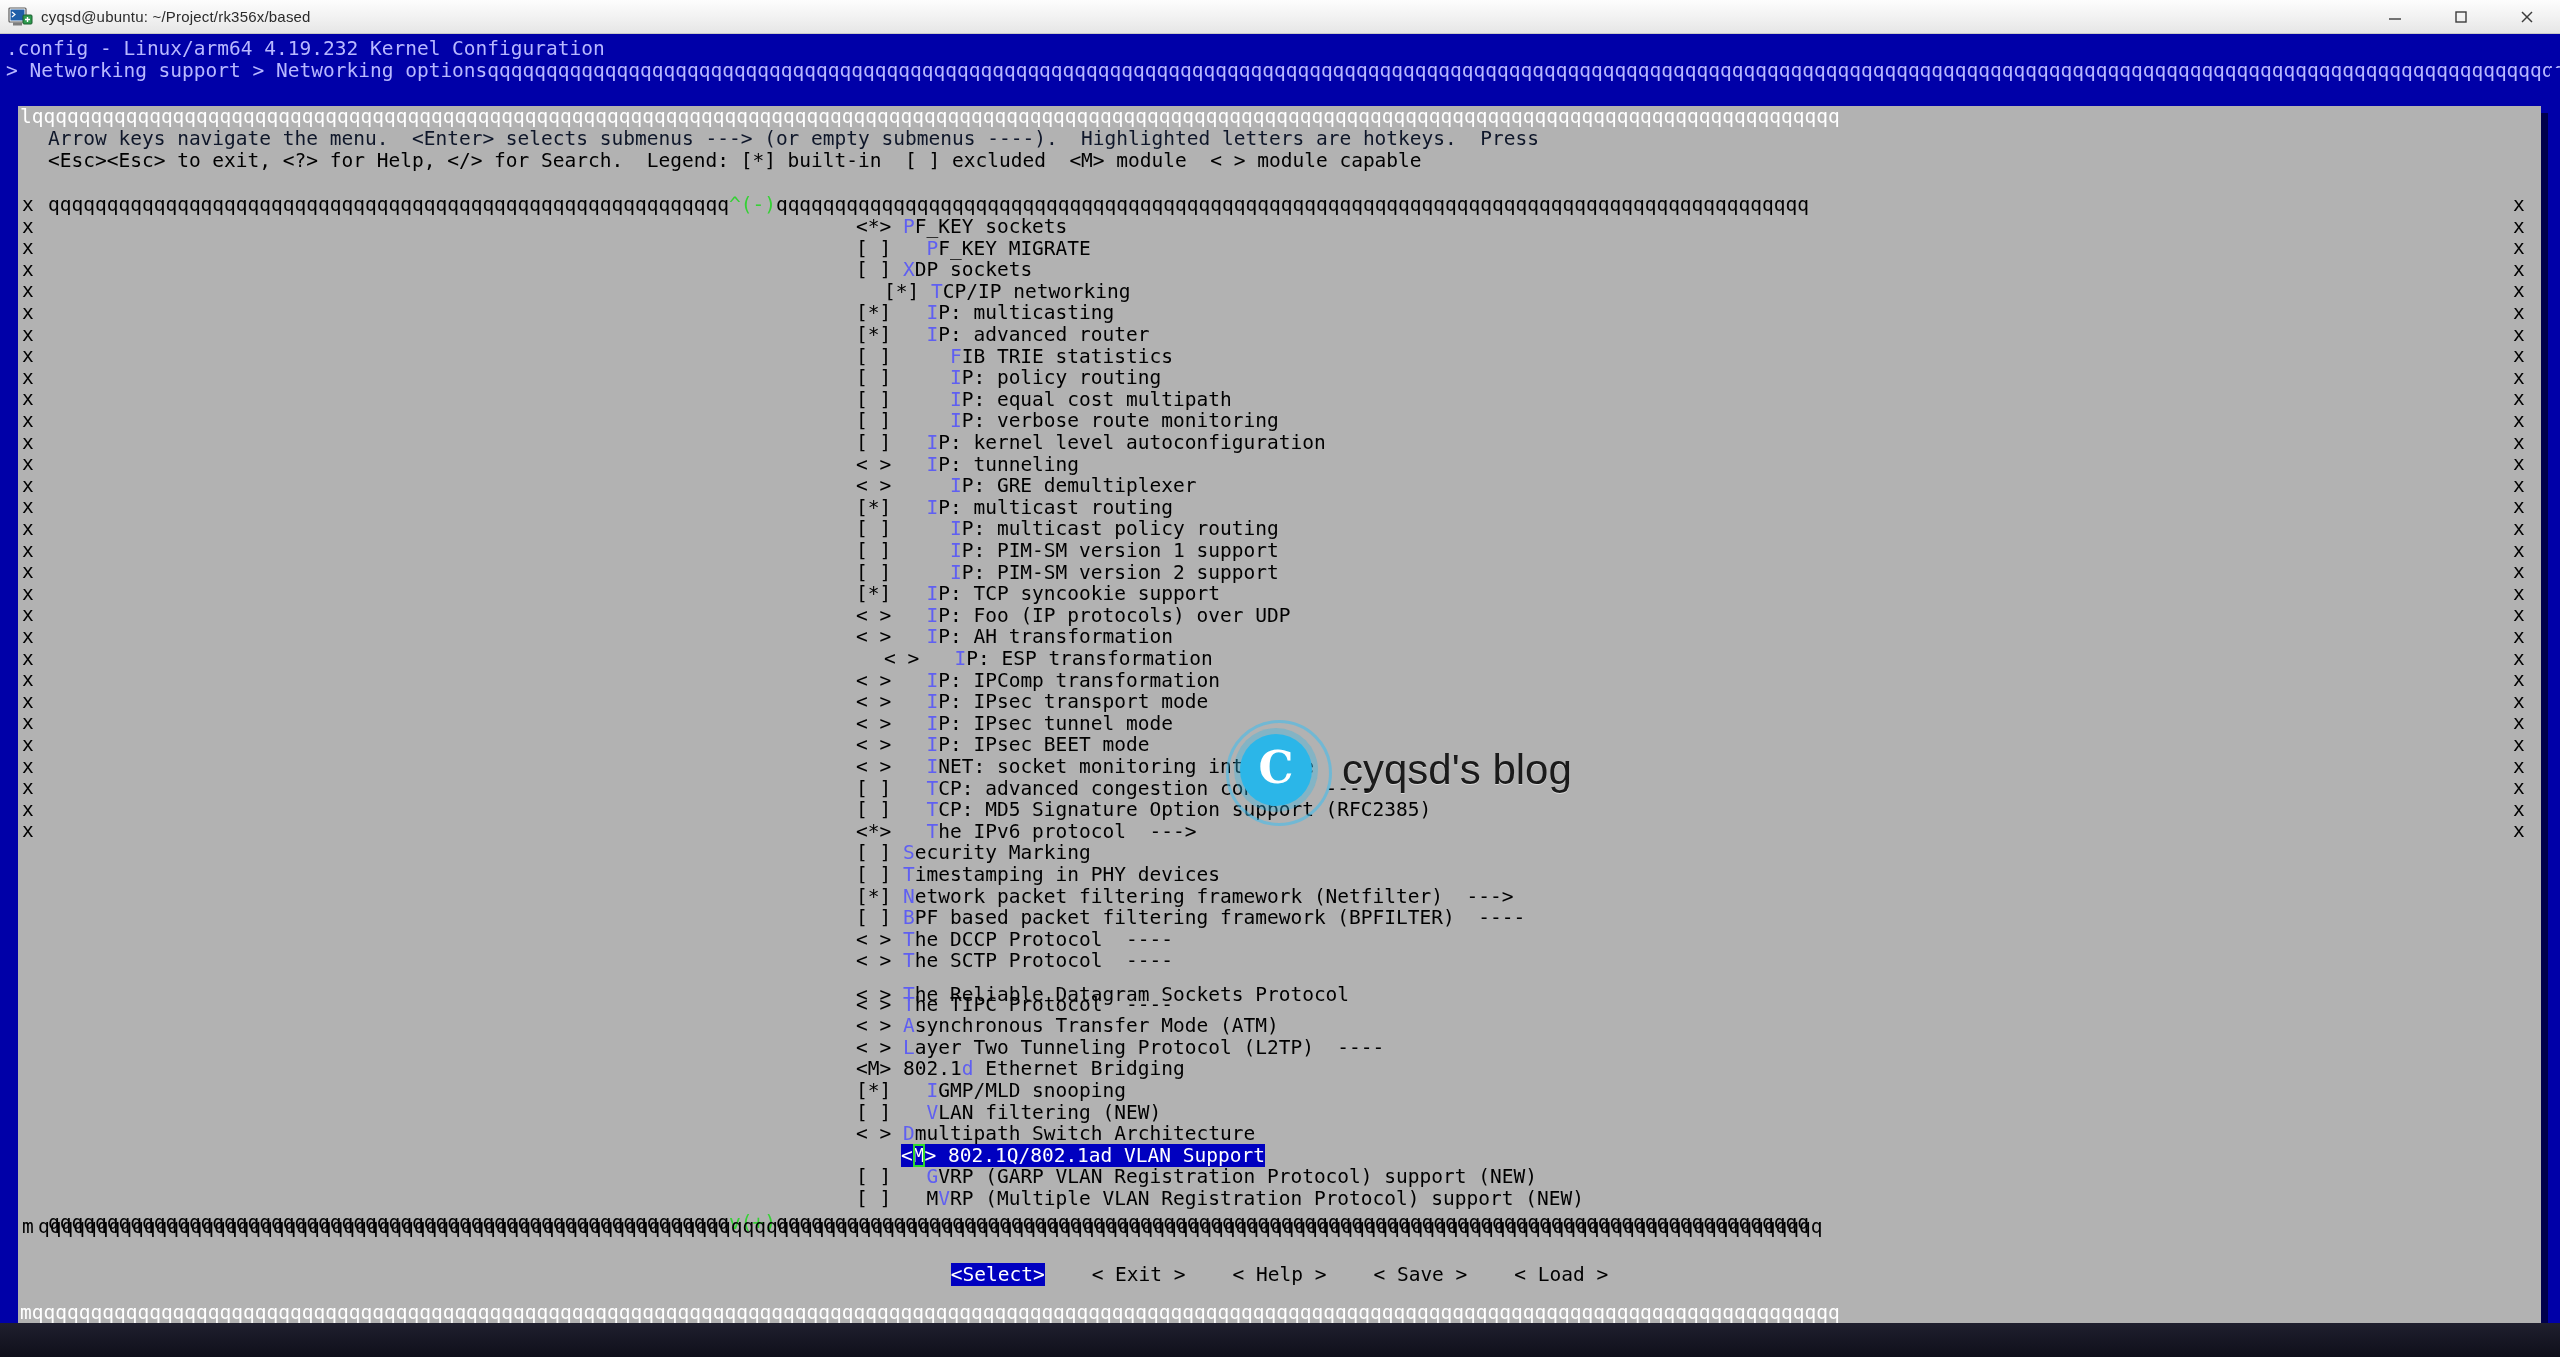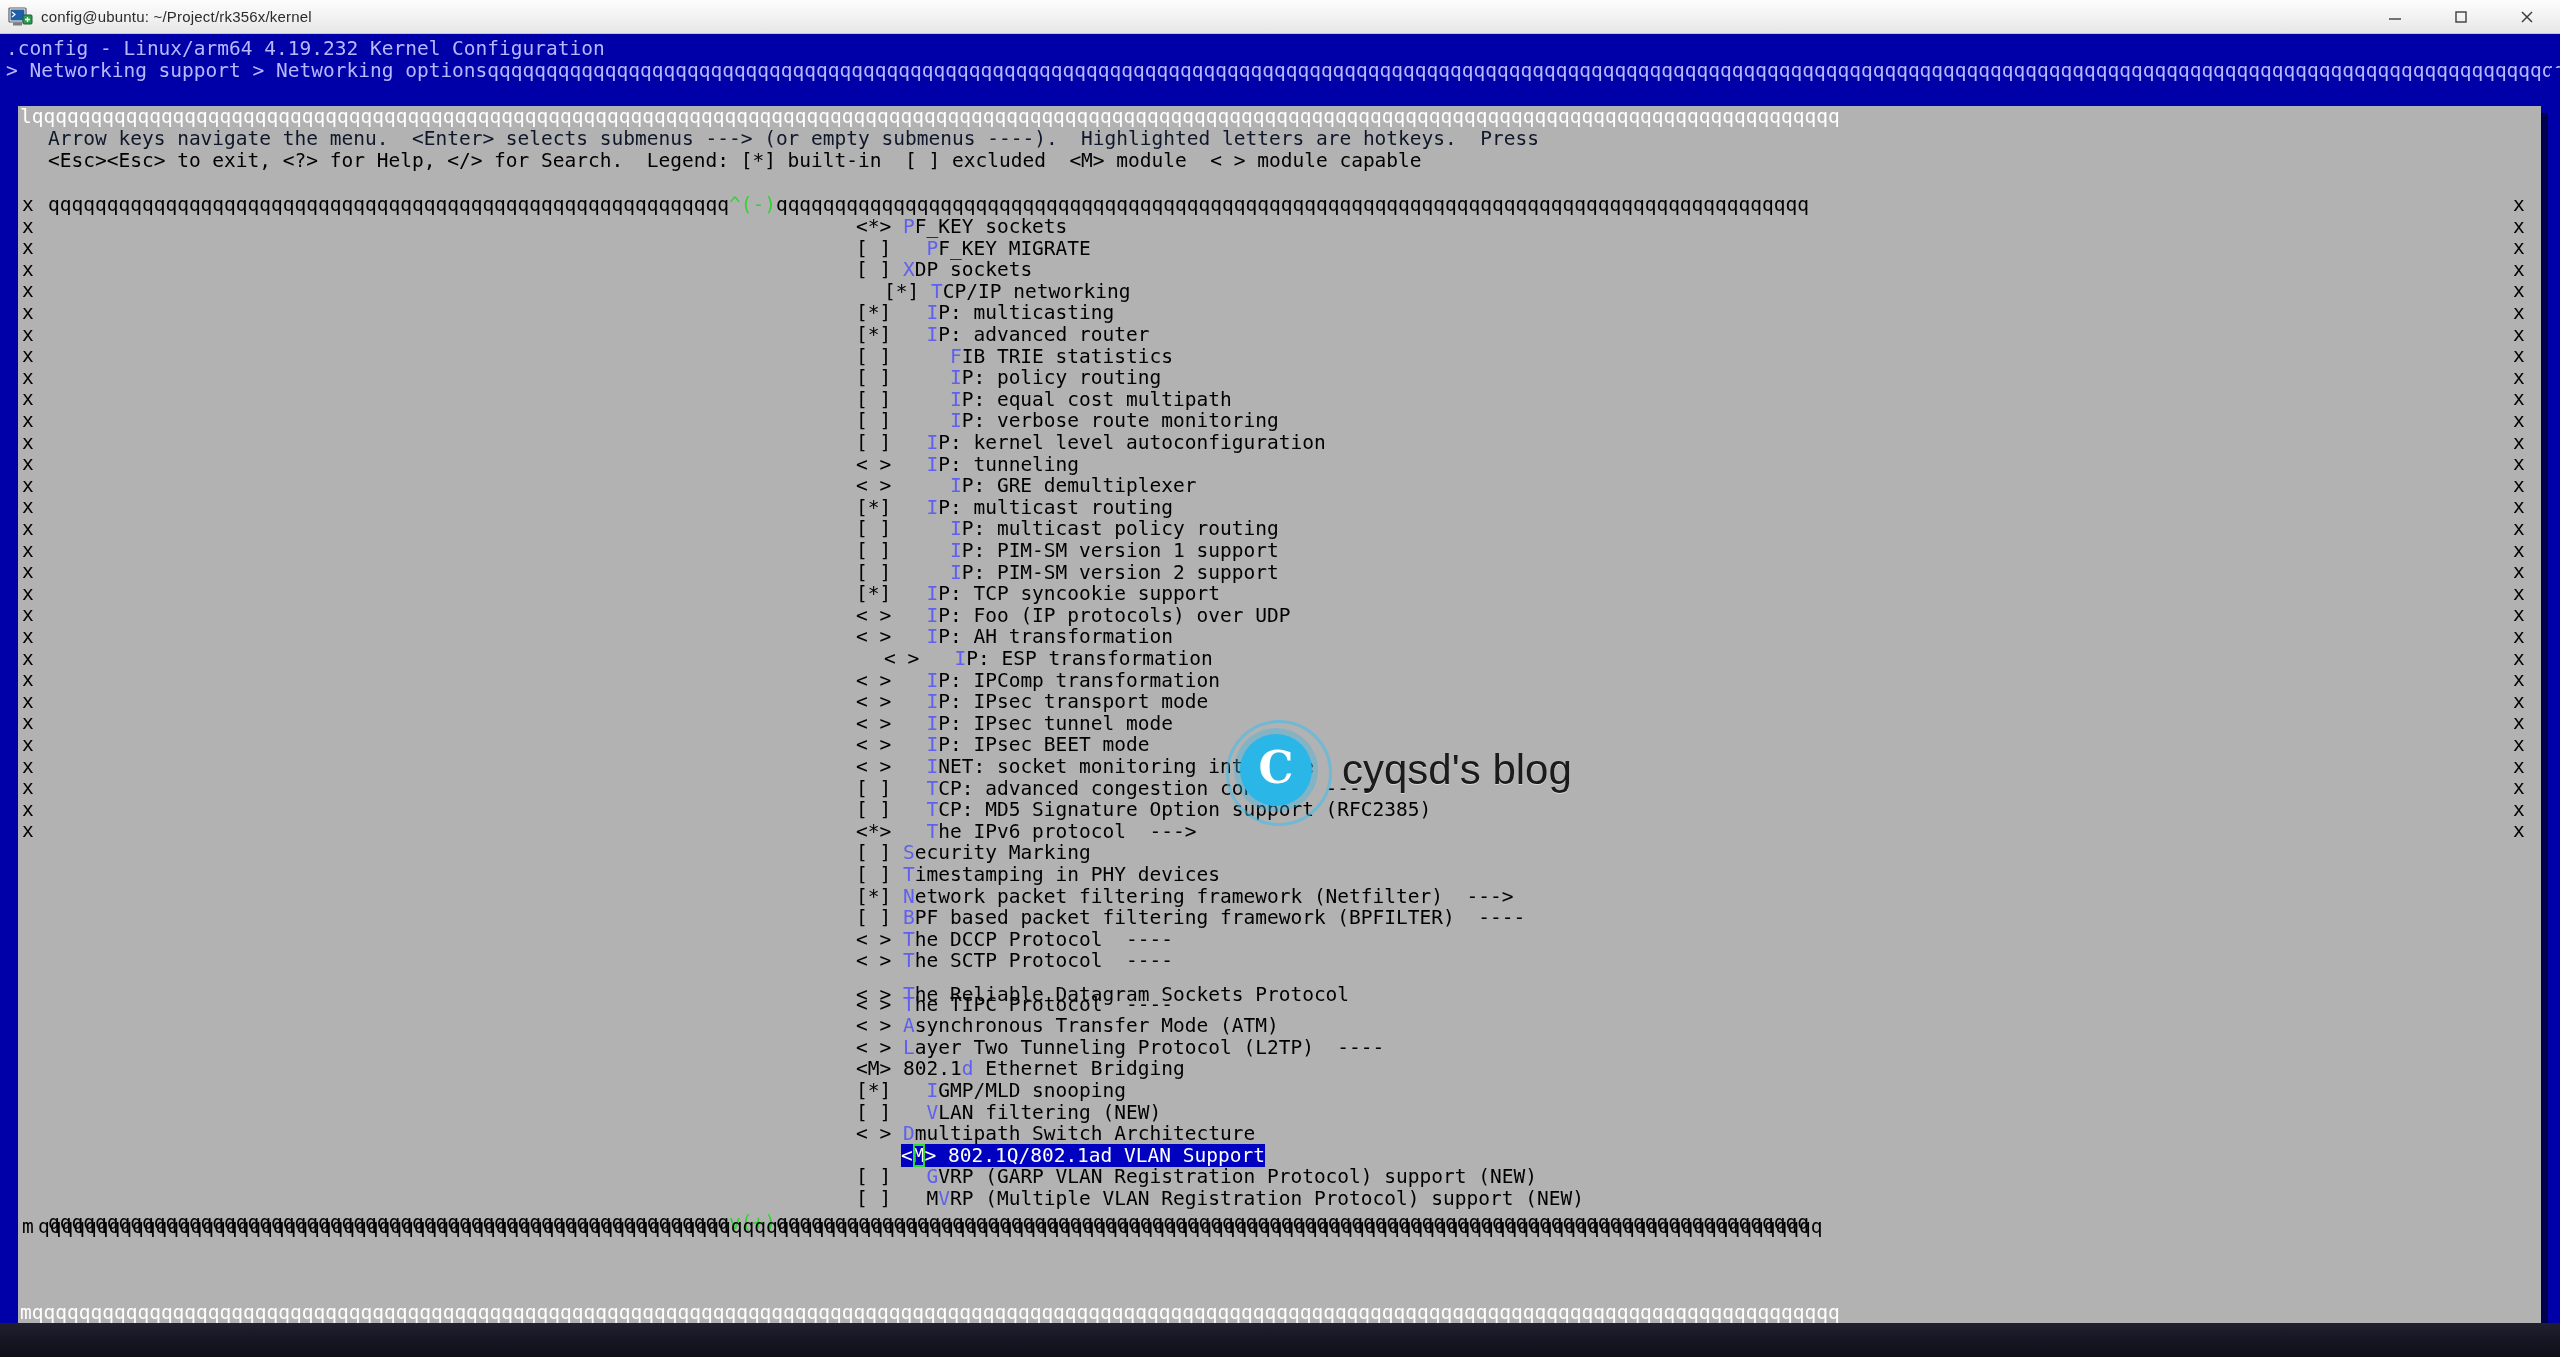--- a/index.html
+++ b/index.html
@@ -143,21 +143,21 @@
     <span class="tb-icon">
       <svg width="26" height="22" viewBox="0 0 26 22">
         <rect x="1" y="2" width="17" height="14" rx="1" fill="#ffffff" stroke="#5a5a5a" stroke-width="1.2"></rect>
         <rect x="2.5" y="3.5" width="14" height="11" fill="#1f5fa8"></rect>
         <path d="M4 6 l3 2.5 -3 2.5" fill="none" stroke="#ffffff" stroke-width="1.2"></path>
         <rect x="5" y="16.5" width="9" height="3" fill="#7d7d7d"></rect>
         <rect x="15" y="9" width="9" height="9" rx="1" fill="#2e9b4f" stroke="#1a5c2f" stroke-width="1"></rect>
         <path d="M19.5 11 v5 M17 13.5 h5" stroke="#ffffff" stroke-width="1.4"></path>
       </svg>
     </span>
-    <span class="tb-title">config@ubuntu: ~/Project/rk356x/kernel</span>
+    <span class="tb-title">cyqsd@ubuntu: ~/Project/rk356x/based</span>
     <span class="tb-spacer"></span>
     <span class="tb-btn">
       <svg width="20" height="20" viewBox="0 0 20 20">
           <line x1="4" y1="12" x2="16" y2="12" stroke="#3c3c3c" stroke-width="1.4"></line>
         </svg>
     </span>
     <span class="tb-btn">
       <svg width="20" height="20" viewBox="0 0 20 20">
           <rect x="5" y="5" width="10" height="10" fill="none" stroke="#3c3c3c" stroke-width="1.4"></rect>
         </svg>
@@ -288,20 +288,21 @@
           <div class="row" style="top: 649.6px; left: 2495px; color: rgb(0, 0, 0);">x</div>
           <div class="row" style="top: 671.2px; left: 4px; color: rgb(0, 0, 0);">x</div>
           <div class="row" style="top: 671.2px; left: 2495px; color: rgb(0, 0, 0);">x</div>
           <div class="row" style="top: 692.8px; left: 4px; color: rgb(0, 0, 0);">x</div>
           <div class="row" style="top: 692.8px; left: 2495px; color: rgb(0, 0, 0);">x</div>
           <div class="row" style="top: 714.4px; left: 4px; color: rgb(0, 0, 0);">x</div>
           <div class="row" style="top: 714.4px; left: 2495px; color: rgb(0, 0, 0);">x</div>
           <div class="row" style="top: 1110px; left: 4px; color: rgb(0, 0, 0);">m</div>
           <div class="row" style="top: 1110px; left: 20px; color: rgb(0, 0, 0);">qqqqqqqqqqqqqqqqqqqqqqqqqqqqqqqqqqqqqqqqqqqqqqqqqqqqqqqqqqqqqqqqqqqqqqqqqqqqqqqqqqqqqqqqqqqqqqqqqqqqqqqqqqqqqqqqqqqqqqqqqqqqqqqqqqqqqqqqqqqqqqqqqqqqqqqq</div>
         </div>
+      <div id="btn-row" class="row" style="top: 1158px; left: 0px; color: rgb(0, 0, 0); width: 2523px; text-align: center; white-space: pre;"><span class="btn-sel">&lt;Select&gt;</span><span>    </span><span>&lt; Exit &gt;</span><span>    </span><span>&lt; Help &gt;</span><span>    </span><span>&lt; Save &gt;</span><span>    </span><span>&lt; Load &gt;</span></div>
       <div id="dlg-bottom" class="row" style="top: 1196px; left: 2px; color: rgb(255, 255, 255);">mqqqqqqqqqqqqqqqqqqqqqqqqqqqqqqqqqqqqqqqqqqqqqqqqqqqqqqqqqqqqqqqqqqqqqqqqqqqqqqqqqqqqqqqqqqqqqqqqqqqqqqqqqqqqqqqqqqqqqqqqqqqqqqqqqqqqqqqqqqqqqqqqqqqqqqqqqq</div>
     </div>
 
     <div id="watermark">
       <span id="wm-circle">
           <span>C</span>
         </span>
       <span id="wm-text">cyqsd's blog</span>
     </div>
 

